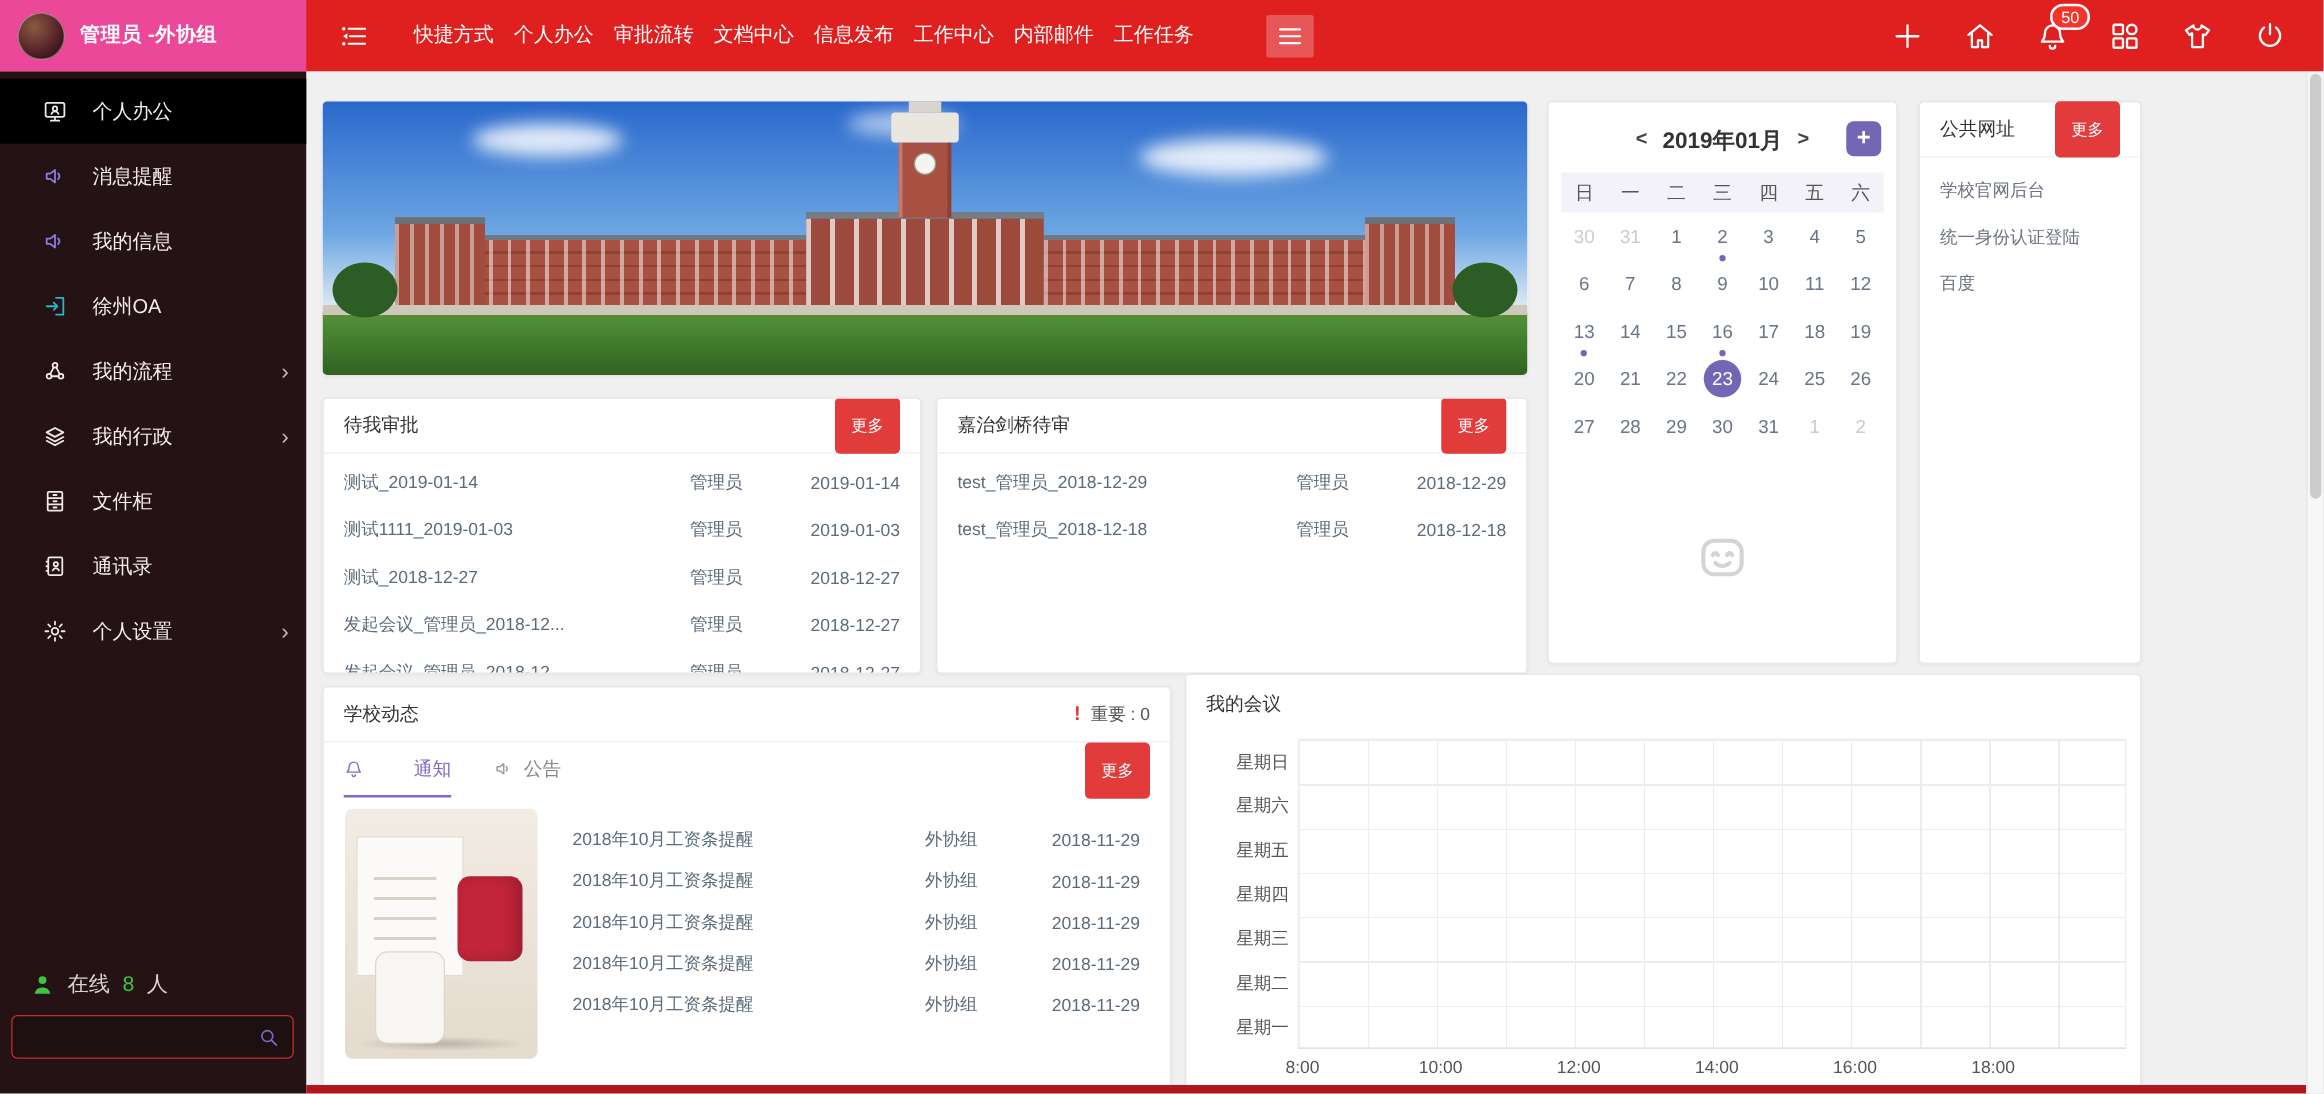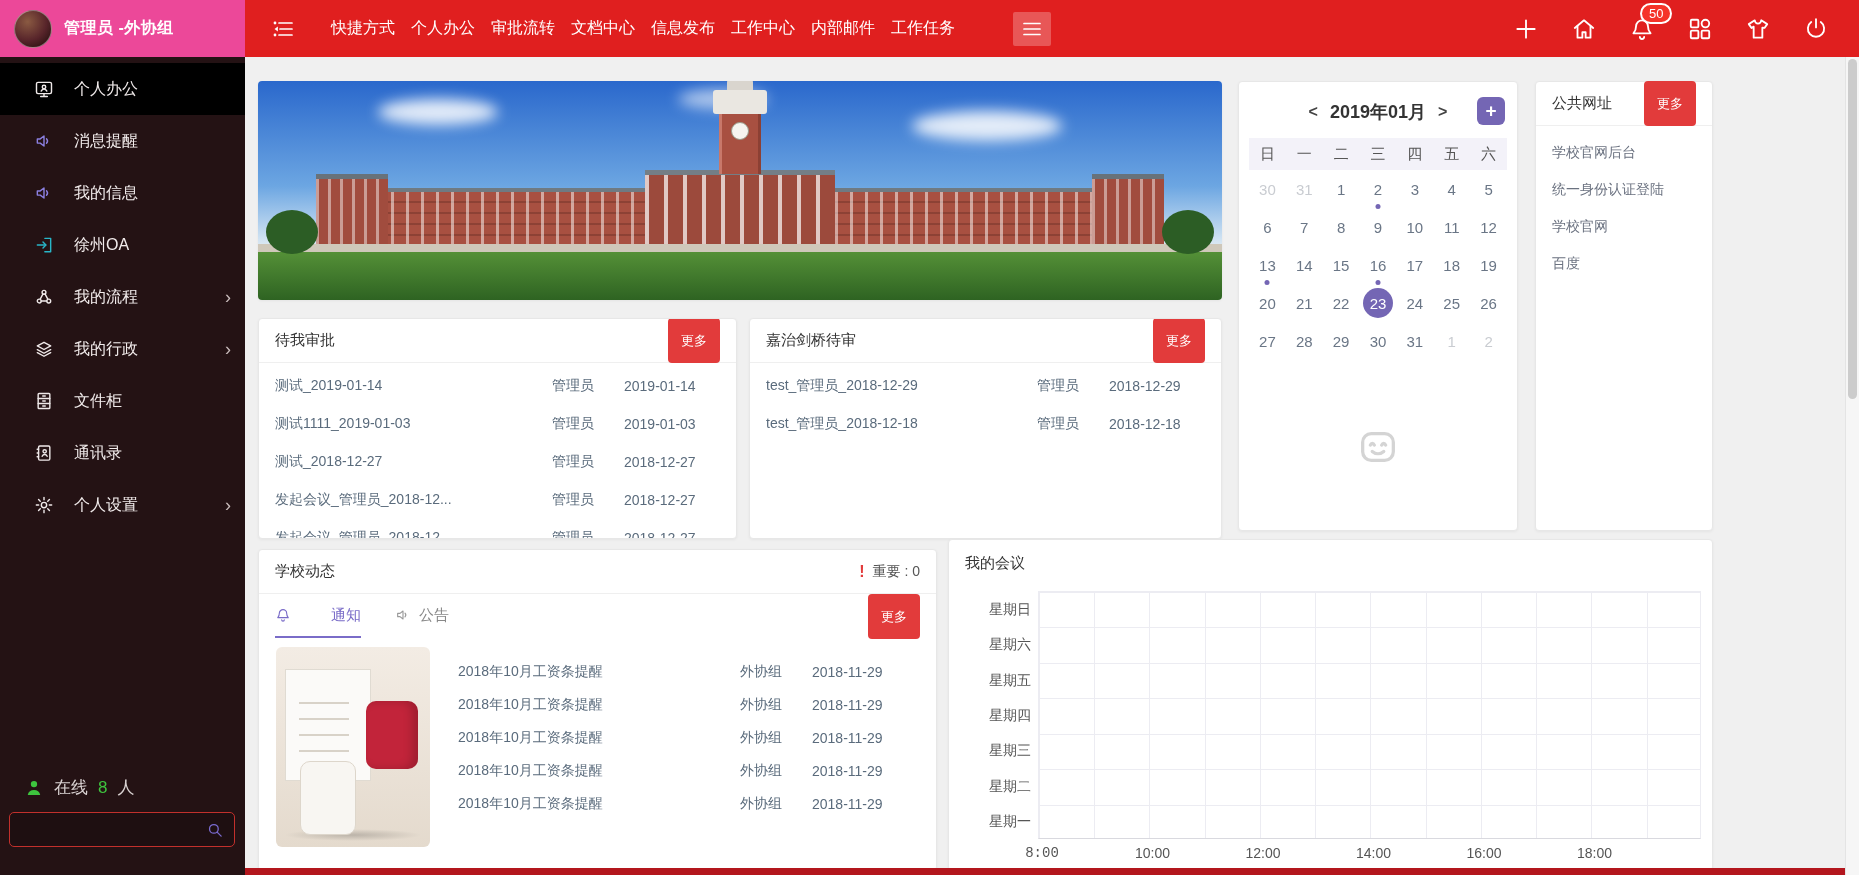--- a/index.html
+++ b/index.html
@@ -41,21 +41,21 @@
   .search-box .icn{color:#7a6bd0;padding-right:10px;cursor:pointer;}
 
   
   .card{position:absolute;background:#fff;border:1px solid #e7e7e7;border-radius:4px;box-shadow:0 1px 3px rgba(0,0,0,.05);}
   .card-head{display:flex;align-items:center;height:44px;padding:0 16px;border-bottom:1px solid #efefef;font-size:15px;color:#333;}
   .more-btn{margin-left:auto;background:#e23b3b;color:#fff;font-size:13px;line-height:1;padding:16px 13px;border-radius:4px;cursor:pointer;white-space:nowrap;}
   .rows{padding-top:4px;}
   .row{display:flex;align-items:center;height:38px;padding:0 16px;font-size:14px;color:#5a6b7c;cursor:pointer;gap:11px;}
   .row .name{flex:1;white-space:nowrap;overflow:hidden;text-overflow:ellipsis;}
   .row .author{width:80px;text-align:center;}
-  .row .date{width:96px;}
+  .row .date{width:96px;text-align:right;}
 
   
   .banner{left:258px;top:81px;width:964px;height:219px;overflow:hidden;border:none;}
   .b-sky{position:absolute;inset:0;background:linear-gradient(#2a68cc,#6ca6e2 48%,#cfe2f2 72%,#e9eef1 78%);}
   .b-cloud{position:absolute;background:#fff;border-radius:50%;filter:blur(7px);opacity:.85;}
   .b-grass{position:absolute;left:0;right:0;bottom:0;height:50px;background:linear-gradient(#569238,#2e6322);}
   .b-road{position:absolute;left:0;right:0;bottom:48px;height:8px;background:#cfc8ba;}
   .b-wing{position:absolute;bottom:56px;height:56px;background:repeating-linear-gradient(to right,rgba(255,255,255,.5) 0 3px,transparent 3px 15px),repeating-linear-gradient(to bottom,transparent 0 9px,rgba(70,28,22,.28) 9px 11px),#a85041;border-top:4px solid #6f7a82;}
   .b-center{position:absolute;bottom:56px;left:387px;width:190px;height:74px;background:repeating-linear-gradient(to right,rgba(255,255,255,.7) 0 4px,transparent 4px 19px),#9c4a3c;border-top:5px solid #747e86;}
   .b-pav{position:absolute;bottom:56px;width:72px;height:70px;background:repeating-linear-gradient(to right,rgba(255,255,255,.45) 0 3px,transparent 3px 12px),#a14c3e;border-top:5px solid #68727a;}
@@ -481,21 +481,20 @@
   </div>
 
   <div class="card links">
     <div class="card-head">
       <span>公共网址</span>
       <span class="more-btn">更多</span>
     </div>
     <div class="rows" id="link-items">
         <div class="link-item">学校官网后台</div>
         <div class="link-item">统一身份认证登陆</div>
-        <div class="link-item">学校官网</div>
         <div class="link-item">百度</div>
       </div>
   </div>
 
   <div class="card approvals">
     <div class="card-head">
       <span>待我审批</span>
       <span class="more-btn">更多</span>
     </div>
     <div class="rows" id="approval-rows">
@@ -620,21 +619,21 @@
     <div id="ylabs">
         <div class="ylab" style="top: 60.7px;">星期日</div>
         <div class="ylab" style="top: 96.13px;">星期六</div>
         <div class="ylab" style="top: 131.56px;">星期五</div>
         <div class="ylab" style="top: 166.99px;">星期四</div>
         <div class="ylab" style="top: 202.42px;">星期三</div>
         <div class="ylab" style="top: 237.85px;">星期二</div>
         <div class="ylab" style="top: 273.28px;">星期一</div>
       </div>
     <div id="xlabs">
-        <div class="xlab" style="left: 93px; font-family: Liberation Mono, monospace;">8:00</div>
+        <div class="xlab" style="left: 93px;">8:00</div>
         <div class="xlab" style="left: 203.5px;">10:00</div>
         <div class="xlab" style="left: 314px;">12:00</div>
         <div class="xlab" style="left: 424.5px;">14:00</div>
         <div class="xlab" style="left: 535px;">16:00</div>
         <div class="xlab" style="left: 645.5px;">18:00</div>
       </div>
   </div>
 
   <div class="footer"></div>
 

